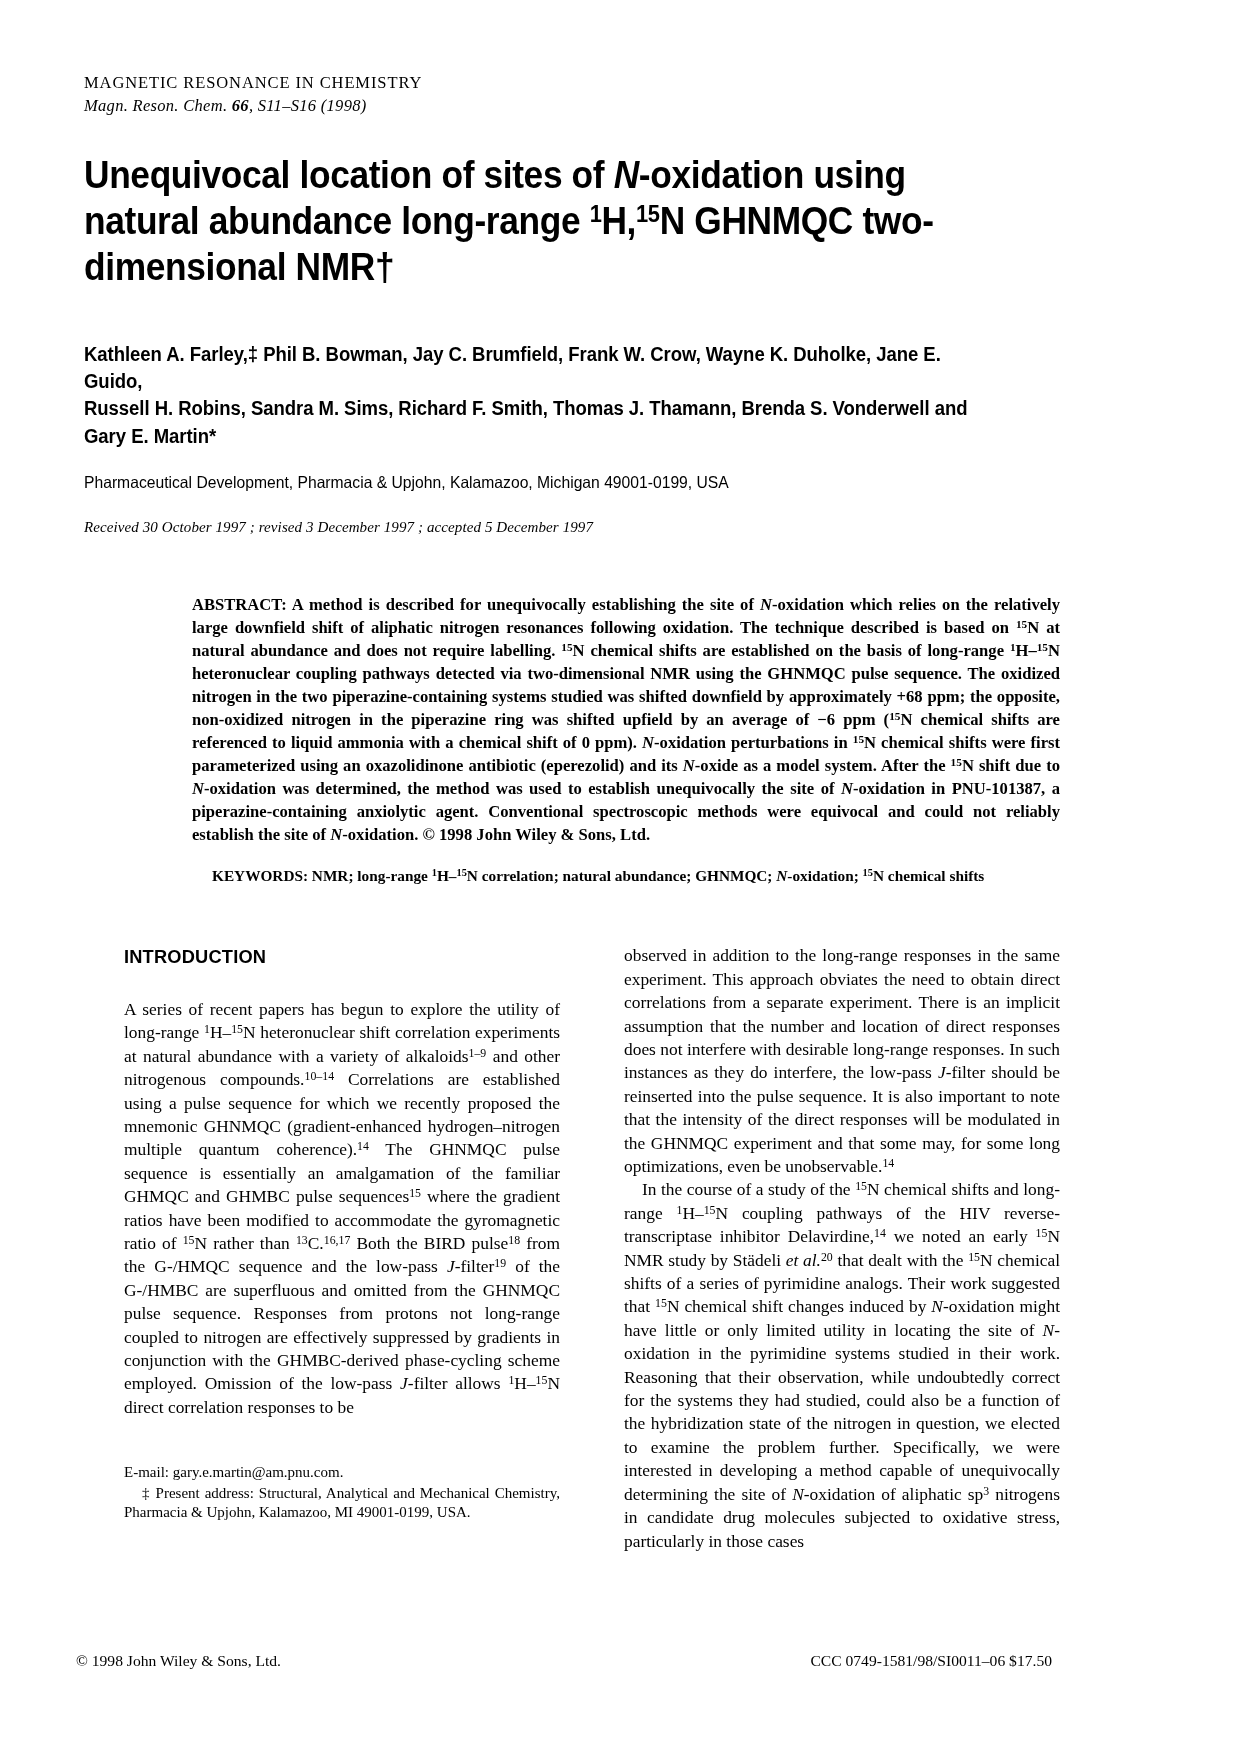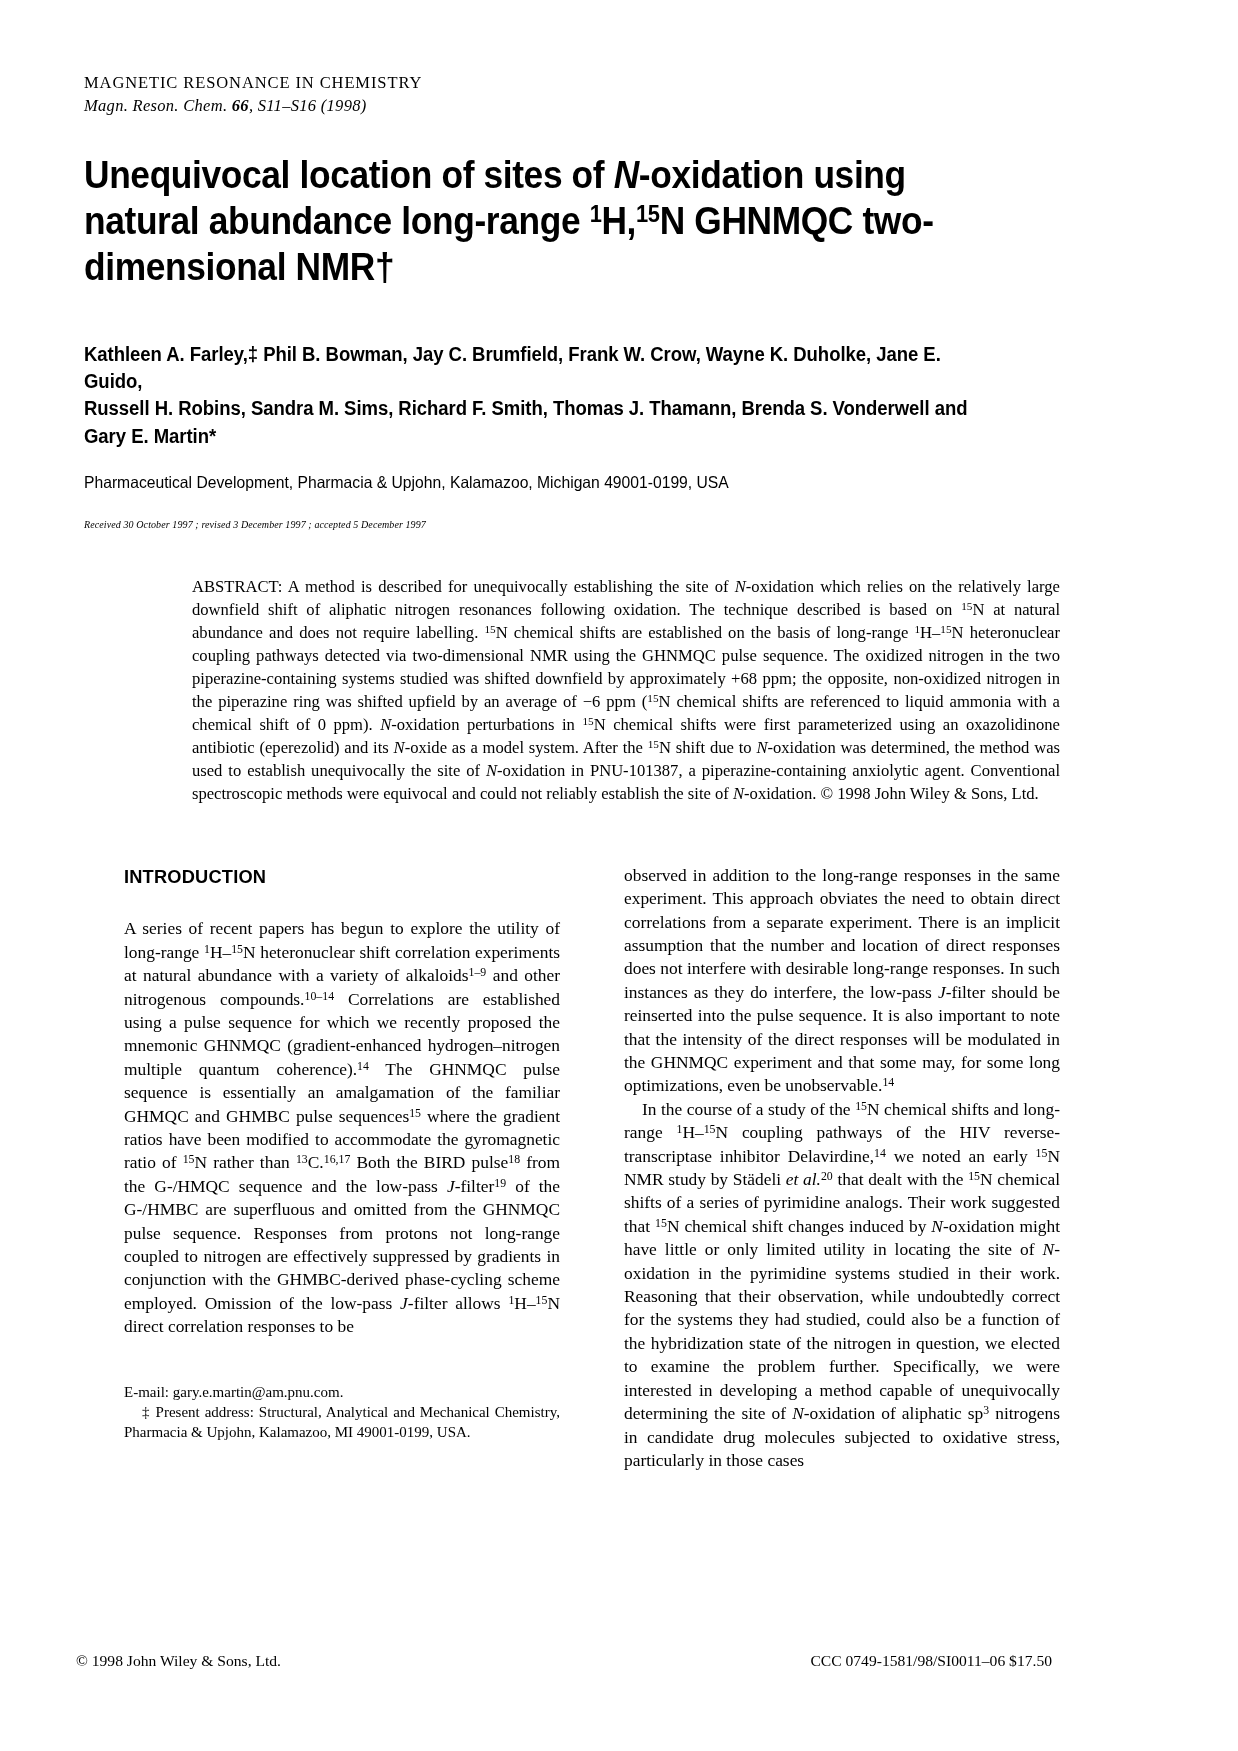--- a/index.html
+++ b/index.html
@@ -80,29 +80,30 @@
     font-family: "Liberation Sans Narrow", "Liberation Sans", sans-serif;
     font-size: 16.5px;
     line-height: 1.35;
     transform: scaleX(0.95);
     transform-origin: left top;
   }
   .received {
     margin-top: 26px;
     font-family: "Liberation Serif", serif;
     font-style: italic;
-    font-size: 10px;
+    font-size: 15px;
     letter-spacing: 0.1px;
   }
 
   
   .abstract-block {
-    margin-top: 46px;
+    margin-top: 58px;
     margin-left: 108px;
     width: 868px;
+    font-weight: bold;
   }
   .abstract {
     font-family: "Liberation Serif", serif;
     font-size: 16.6px;
     line-height: 1.385;
     text-align: justify;
     text-justify: inter-word;
   }
   .abstract i { font-style: italic; }
   .abstract sup, .keywords sup, .col sup, .footnotes sup {
@@ -198,20 +199,21 @@
       <div>Russell H. Robins, Sandra M. Sims, Richard F. Smith, Thomas J. Thamann, Brenda S. Vonderwell and</div>
       <div>Gary E. Martin*</div>
     </div>
 
     <div class="affiliation">Pharmaceutical Development, Pharmacia &amp; Upjohn, Kalamazoo, Michigan 49001-0199, USA</div>
 
     <div class="received">Received 30 October 1997 ; revised 3 December 1997 ; accepted 5 December 1997</div>
 
     <div class="abstract-block">
       <div class="abstract"><span>ABSTRACT:</span><span><span> A method is described for unequivocally establishing the site of </span><i>N</i><span>-oxidation which relies on the relatively large downfield shift of aliphatic nitrogen resonances following oxidation. The technique described is based on </span><sup>15</sup><span>N at natural abundance and does not require labelling. </span><sup>15</sup><span>N chemical shifts are established on the basis of long-range </span><sup>1</sup><span>H–</span><sup>15</sup><span>N heteronuclear coupling pathways detected via two-dimensional NMR using the GHNMQC pulse sequence. The oxidized nitrogen in the two piperazine-containing systems studied was shifted downfield by approximately +68 ppm; the opposite, non-oxidized nitrogen in the piperazine ring was shifted upfield by an average of −6 ppm (</span><sup>15</sup><span>N chemical shifts are referenced to liquid ammonia with a chemical shift of 0 ppm). </span><i>N</i><span>-oxidation perturbations in </span><sup>15</sup><span>N chemical shifts were first parameterized using an oxazolidinone antibiotic (eperezolid) and its </span><i>N</i><span>-oxide as a model system. After the </span><sup>15</sup><span>N shift due to </span><i>N</i><span>-oxidation was determined, the method was used to establish unequivocally the site of </span><i>N</i><span>-oxidation in PNU-101387, a piperazine-containing anxiolytic agent. Conventional spectroscopic methods were equivocal and could not reliably establish the site of </span><i>N</i><span>-oxidation. © 1998 John Wiley &amp; Sons, Ltd.</span></span></div>
+      <div class="keywords"><span>KEYWORDS:</span><span><span> NMR; long-range </span><sup>1</sup><span>H–</span><sup>15</sup><span>N correlation; natural abundance; GHNMQC; </span><i>N</i><span>-oxidation; </span><sup>15</sup><span>N chemical shifts</span></span></div>
     </div>
 
     <div class="columns">
 
       <div class="col left">
         <div class="section-head">INTRODUCTION</div>
         <div>
             <p><span>A series of recent papers has begun to explore the utility of long-range </span><sup>1</sup><span>H–</span><sup>15</sup><span>N heteronuclear shift correlation experiments at natural abundance with a variety of alkaloids</span><sup>1–9</sup><span> and other nitrogenous compounds.</span><sup>10–14</sup><span> Correlations are established using a pulse sequence for which we recently proposed the mnemonic GHNMQC (gradient-enhanced hydrogen–nitrogen multiple quantum coherence).</span><sup>14</sup><span> The GHNMQC pulse sequence is essentially an amalgamation of the familiar GHMQC and GHMBC pulse sequences</span><sup>15</sup><span> where the gradient ratios have been modified to accommodate the gyromagnetic ratio of </span><sup>15</sup><span>N rather than </span><sup>13</sup><span>C.</span><sup>16,17</sup><span> Both the BIRD pulse</span><sup>18</sup><span> from the G-/HMQC sequence and the low-pass </span><i>J</i><span>-filter</span><sup>19</sup><span> of the G-/HMBC are superfluous and omitted from the GHNMQC pulse sequence. Responses from protons not long-range coupled to nitrogen are effectively suppressed by gradients in conjunction with the GHMBC-derived phase-cycling scheme employed. Omission of the low-pass </span><i>J</i><span>-filter allows </span><sup>1</sup><span>H–</span><sup>15</sup><span>N direct correlation responses to be</span></p>
           </div>
 

